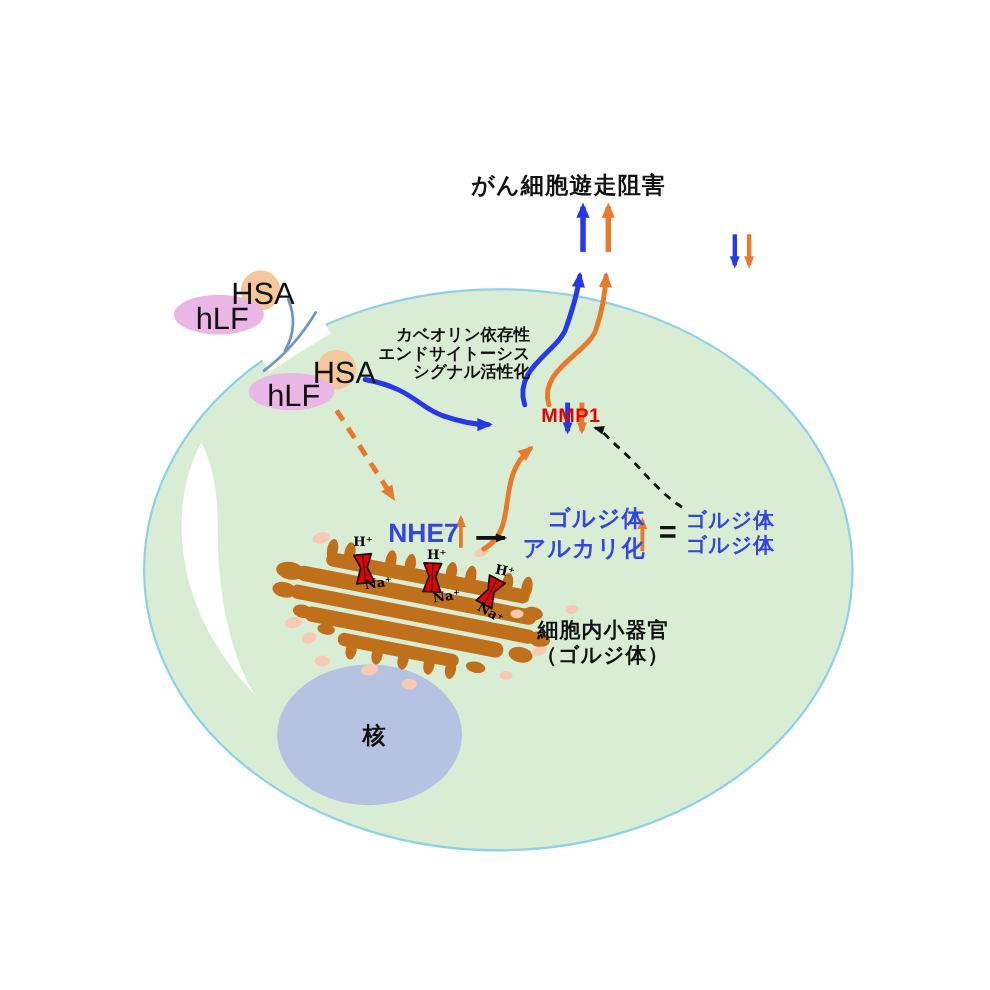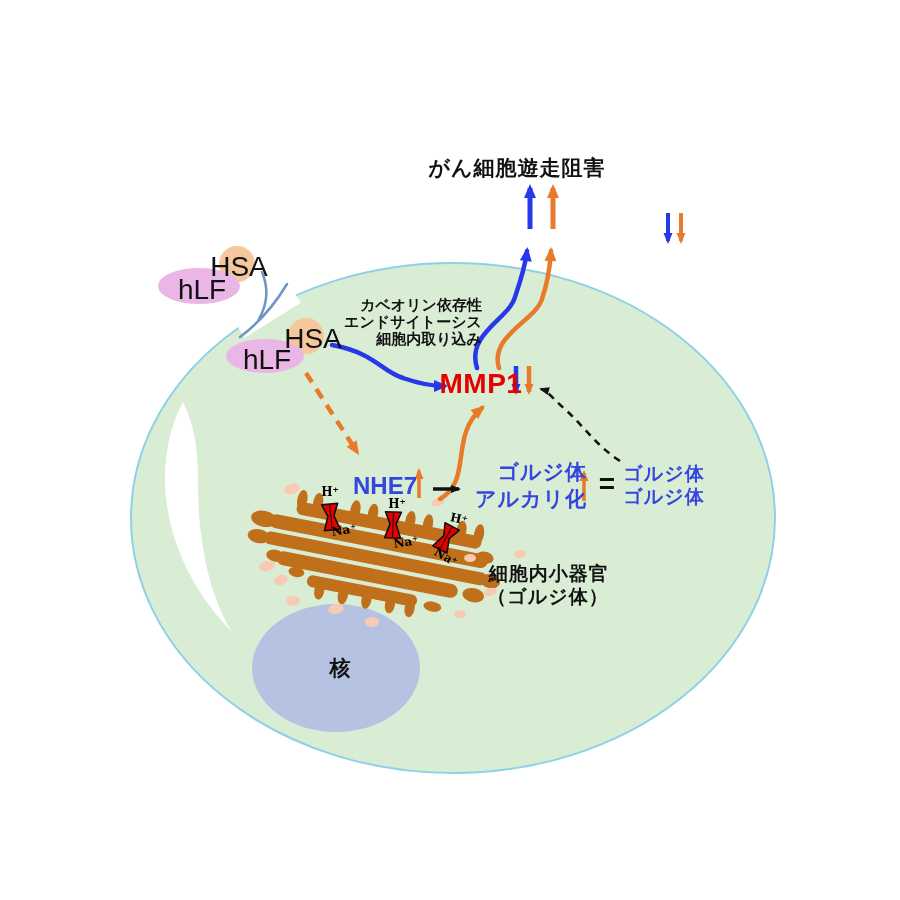--- a/index.html
+++ b/index.html
@@ -8,21 +8,21 @@
     --c-golgi:#c06f1a; --c-vesicle:#f8cab4; --c-hlf:#eab6e6; --c-hsa:#f5c79c; --c-box_border:#333333;
   }
   html,body{margin:0;padding:0;}
   body{font-family:"Liberation Sans",sans-serif;background:#fff;}
   .canvas{position:relative;width:900px;height:900px;background:#fff;overflow:hidden;}
   svg{position:absolute;left:0;top:0;}
   .lbl{position:absolute;transform:translateX(-50%);white-space:nowrap;color:var(--c-black);}
   .blk{position:absolute;transform:translateX(-50%);text-align:right;white-space:nowrap;color:var(--c-black);}
   .t-title{font-size:21px;font-weight:700;letter-spacing:1px;}
   .t-cav{font-size:15px;font-weight:700;line-height:17px;}
-  .t-mmp1{font-size:28px;font-weight:800;color:var(--c-red);letter-spacing:0.5px;}
+  .t-mmp1{font-size:18px;font-weight:800;color:var(--c-red);letter-spacing:0.5px;margin-left:38px;}
   .t-nhe7{font-size:24px;font-weight:800;color:var(--c-text_blue);}
   .t-alk{font-size:21px;font-weight:700;line-height:27px;color:var(--c-text_blue);letter-spacing:1px;}
   .t-eq{font-size:28px;font-weight:900;}
   .t-dys{font-size:19px;font-weight:700;line-height:23px;color:var(--c-text_blue);letter-spacing:1px;}
   .t-org{font-size:19px;font-weight:600;line-height:23px;letter-spacing:1px;}
   .t-nuc{font-size:21px;font-weight:600;}
   .t-cellline{font-size:20px;font-weight:600;line-height:25px;letter-spacing:1px;}
   .t-blob{font-size:28px;font-weight:400;}
   .uptake-box{position:absolute;left:118px;top:308px;width:140px;height:30px;background:#fff;
     border:1.5px solid var(--c-box_border);font-size:16px;font-weight:700;line-height:30px;text-align:center;}
@@ -148,21 +148,21 @@
 
 
   <div class="lbl t-blob" style="left:239px;top:251px">HSA</div>
   <div class="lbl t-blob" style="left:202px;top:274px">hLF</div>
   <div class="lbl t-blob" style="left:313px;top:323px">HSA</div>
   <div class="lbl t-blob" style="left:267px;top:344px">hLF</div>
 
   <div class="blk t-cav" style="left:413px;top:296px">
     <div>カベオリン依存性</div>
     <div>エンドサイトーシス</div>
-    <div>細胞内取り込み</div>
+    <div>シグナル活性化</div>
   </div>
 
   <div class="lbl t-mmp1" style="left:481px;top:368px">MMP1</div>
   <div class="lbl t-nhe7" style="left:385px;top:472px">NHE7</div>
 
   <div class="blk t-alk" style="left:531px;top:458px">
     <div>ゴルジ体</div>
     <div>アルカリ化</div>
   </div>
 

